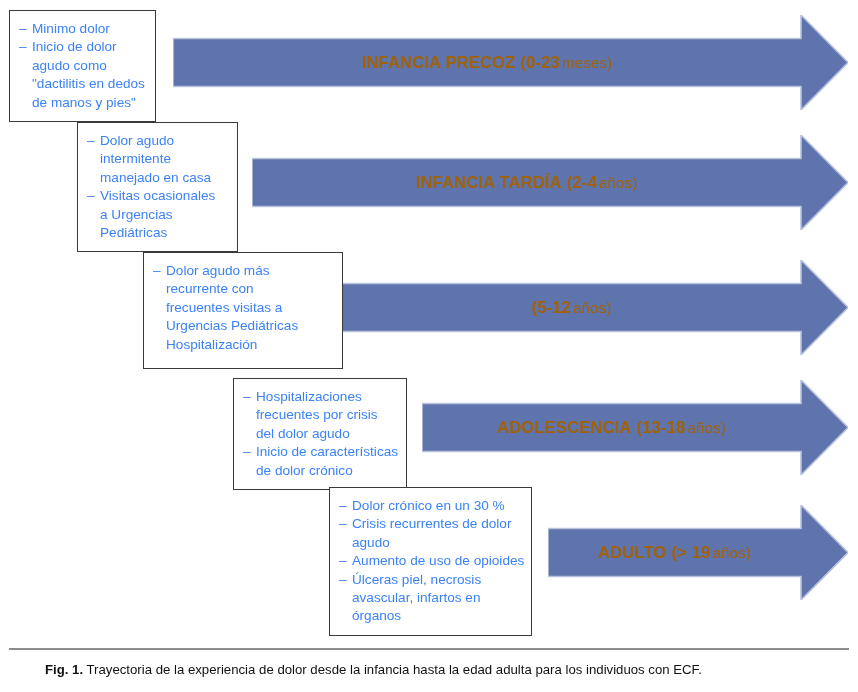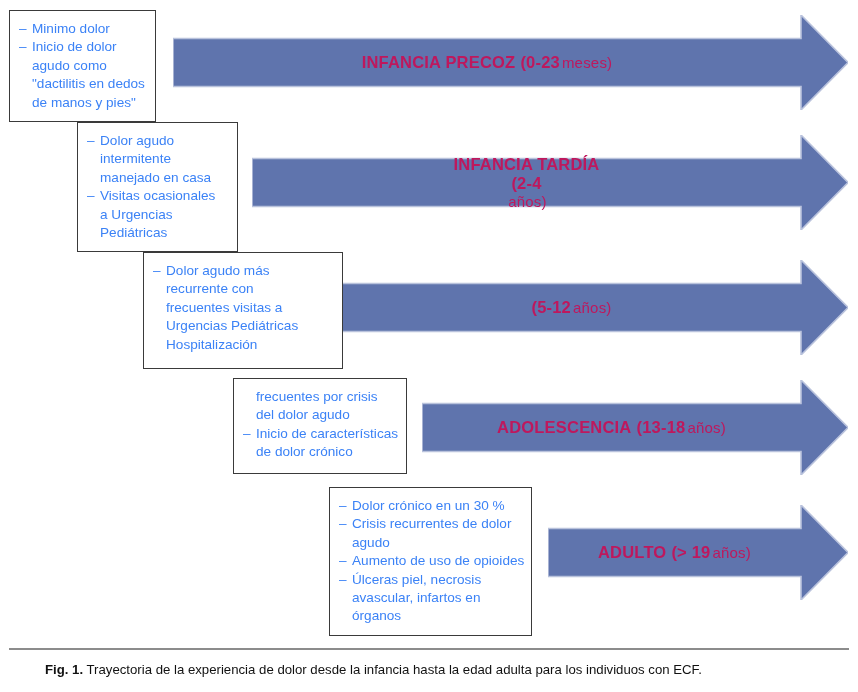--- a/index.html
+++ b/index.html
@@ -64,21 +64,21 @@
     display: block;
   }
   .arrow-label {
     position: absolute;
     top: 0;
     left: 0;
     height: 100%;
     display: flex;
     align-items: center;
     justify-content: center;
-    color: #be185d;
+    color: #a16207;
     font-size: 16.5px;
     font-weight: bold;
     letter-spacing: 0.2px;
     white-space: nowrap;
     pointer-events: none;
     z-index: 2;
   }
   .arrow-label .age {
     font-weight: bold;
   }
@@ -127,21 +127,21 @@
           <span>INFANCIA PRECOZ</span>
           <span style="width:5px;display:inline-block"></span>
           <span class="age">(0-23</span>
           <span class="unit">meses)</span>
         </div>
       </div>
       <div class="arrow-wrap" style="left: 252px; top: 135px; width: 596px; height: 95px;">
         <svg width="596" height="95" viewBox="0 0 596 95">
           <polygon points="0,23.5 549,23.5 549,0 596,47.5 549,95 549,71.5 0,71.5" fill="#5F74AD" stroke="#B9C2DC" stroke-width="1.6"></polygon>
         </svg>
-        <div class="arrow-label" style="width: 549px; flex-direction: column;">
+        <div class="arrow-label" style="width: 549px;">
           <span>INFANCIA TARDÍA</span>
           <span style="width:5px;display:inline-block"></span>
           <span class="age">(2-4</span>
           <span class="unit">años)</span>
         </div>
       </div>
       <div class="arrow-wrap" style="left: 337px; top: 260px; width: 511px; height: 95px;">
         <svg width="511" height="95" viewBox="0 0 511 95">
           <polygon points="0,23.5 464,23.5 464,0 511,47.5 464,95 464,71.5 0,71.5" fill="#5F74AD" stroke="#B9C2DC" stroke-width="1.6"></polygon>
         </svg>
@@ -192,20 +192,21 @@
         <span class="note-line cont">Pediátricas</span>
       </div>
       <div class="note-box" style="left: 143px; top: 252px; width: 200px; min-height: 117px;">
         <span class="note-line bullet">Dolor agudo más</span>
         <span class="note-line cont">recurrente con</span>
         <span class="note-line cont">frecuentes visitas a</span>
         <span class="note-line cont">Urgencias Pediátricas</span>
         <span class="note-line cont">Hospitalización</span>
       </div>
       <div class="note-box" style="left: 233px; top: 378px; width: 174px; min-height: 96px;">
+        <span class="note-line bullet">Hospitalizaciones</span>
         <span class="note-line cont">frecuentes por crisis</span>
         <span class="note-line cont">del dolor agudo</span>
         <span class="note-line bullet">Inicio de características</span>
         <span class="note-line cont">de dolor crónico</span>
       </div>
       <div class="note-box" style="left: 329px; top: 487px; width: 203px; min-height: 131px;">
         <span class="note-line bullet">Dolor crónico en un 30 %</span>
         <span class="note-line bullet">Crisis recurrentes de dolor</span>
         <span class="note-line cont">agudo</span>
         <span class="note-line bullet">Aumento de uso de opioides</span>

